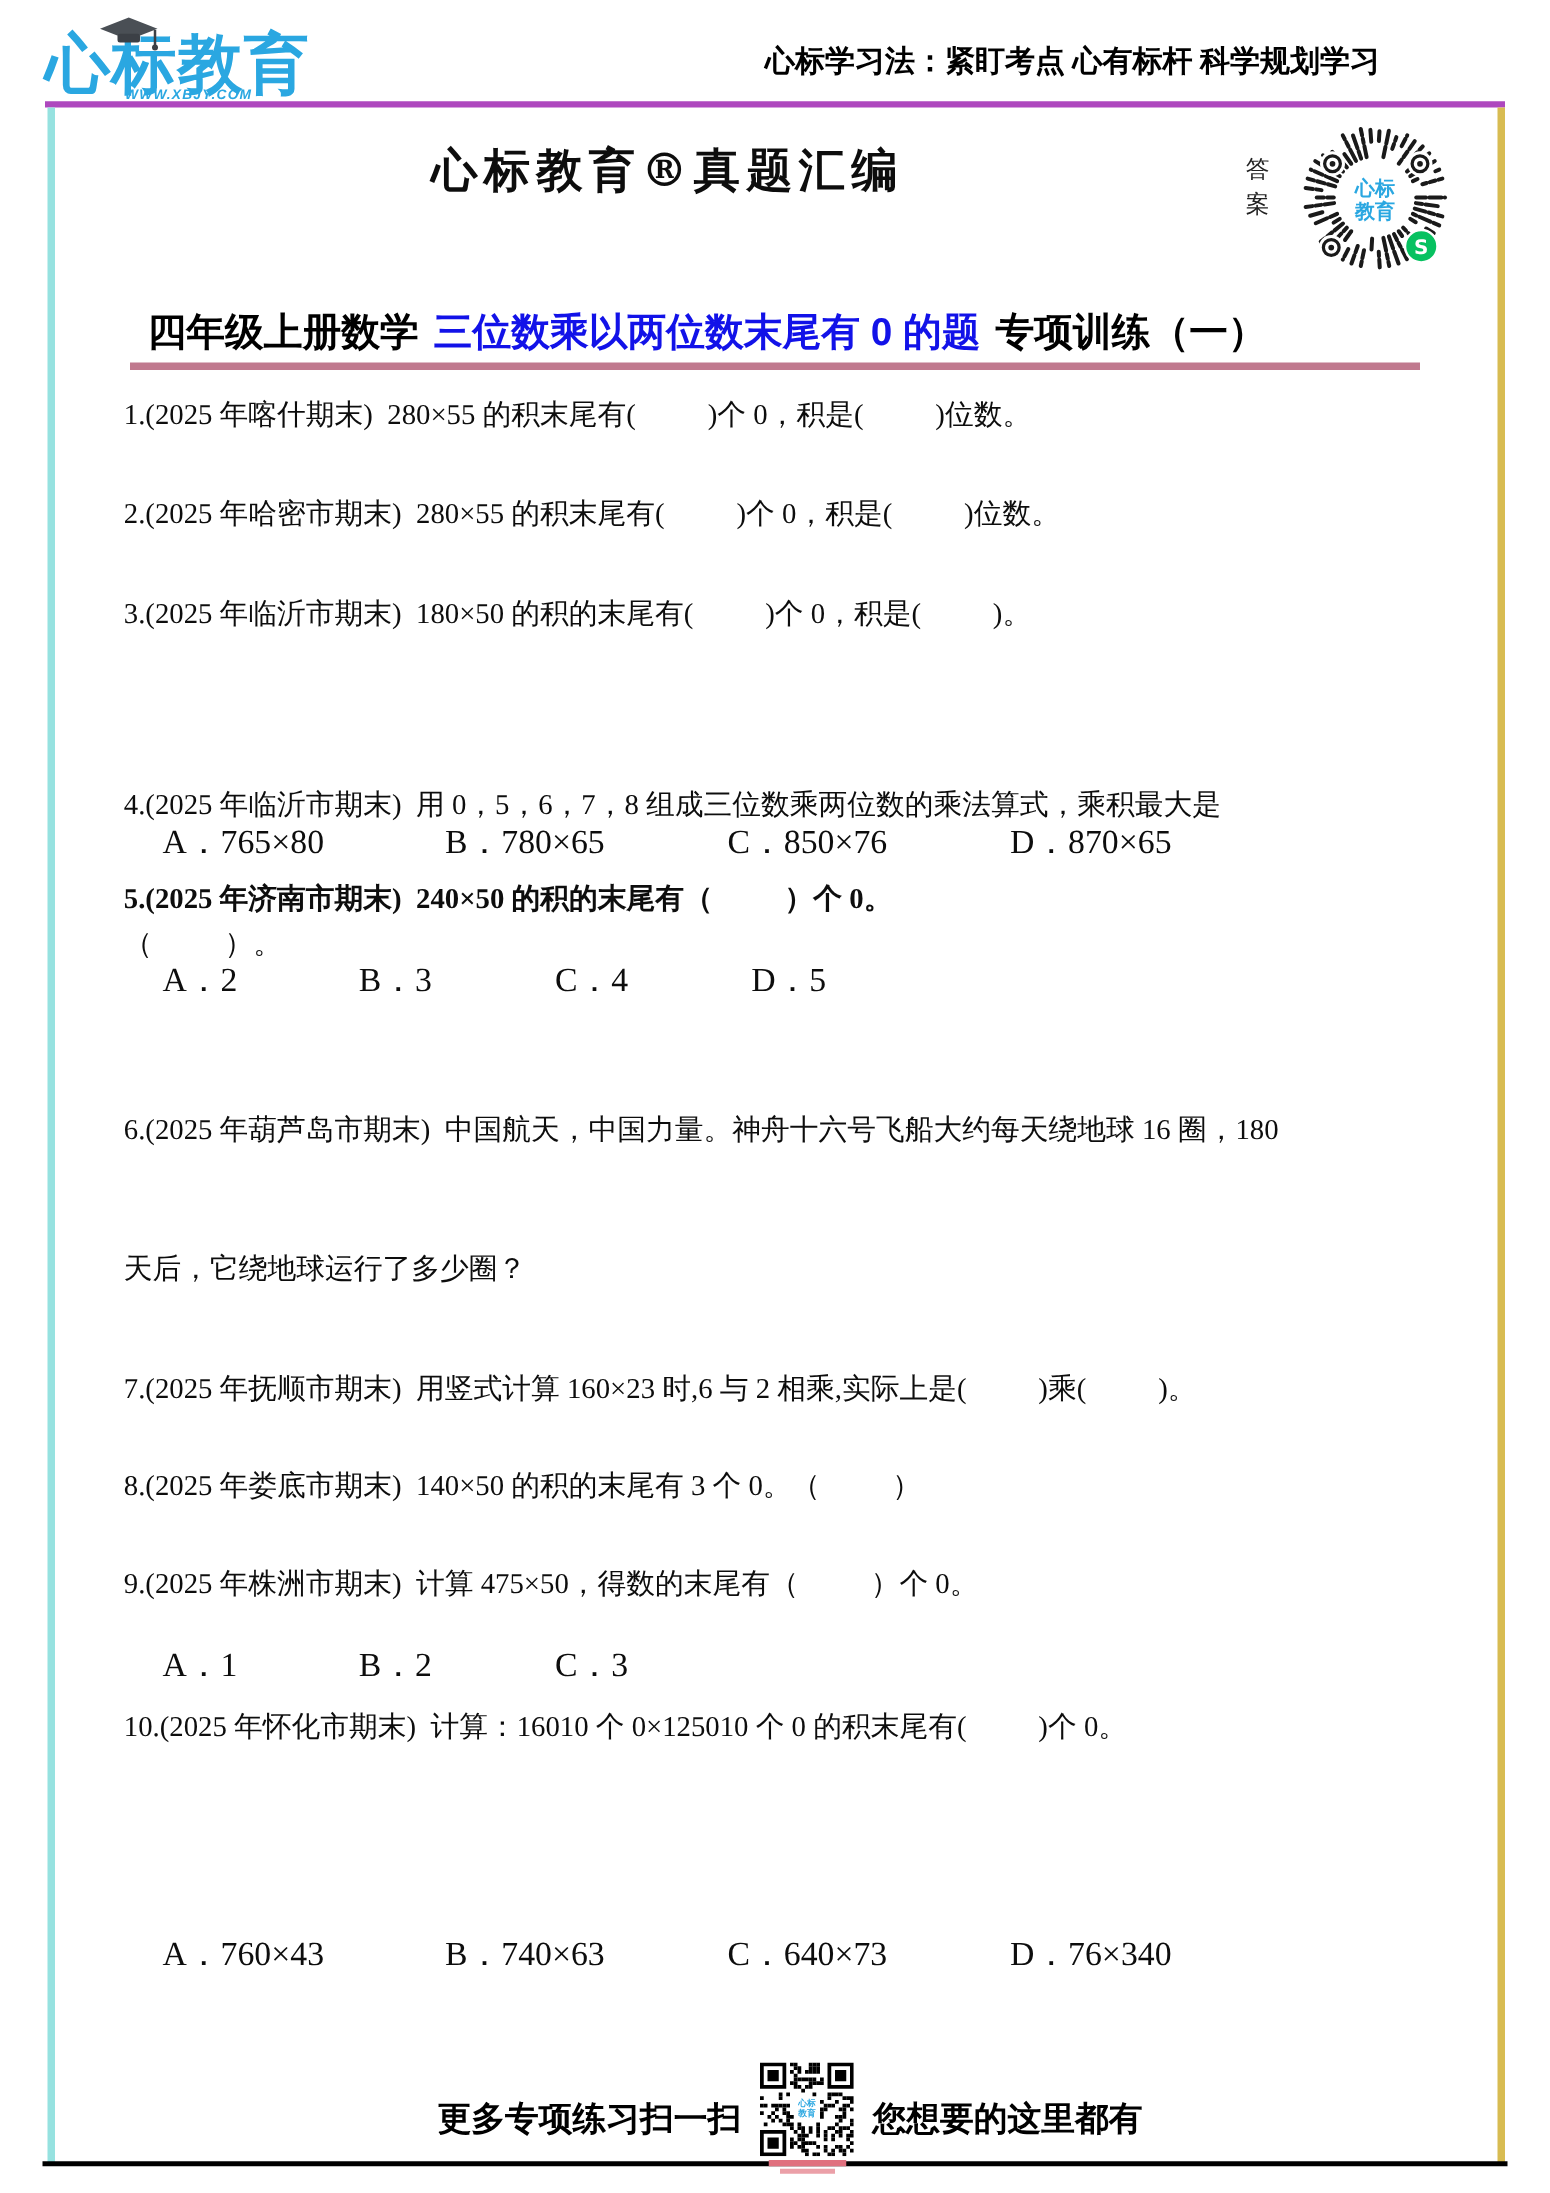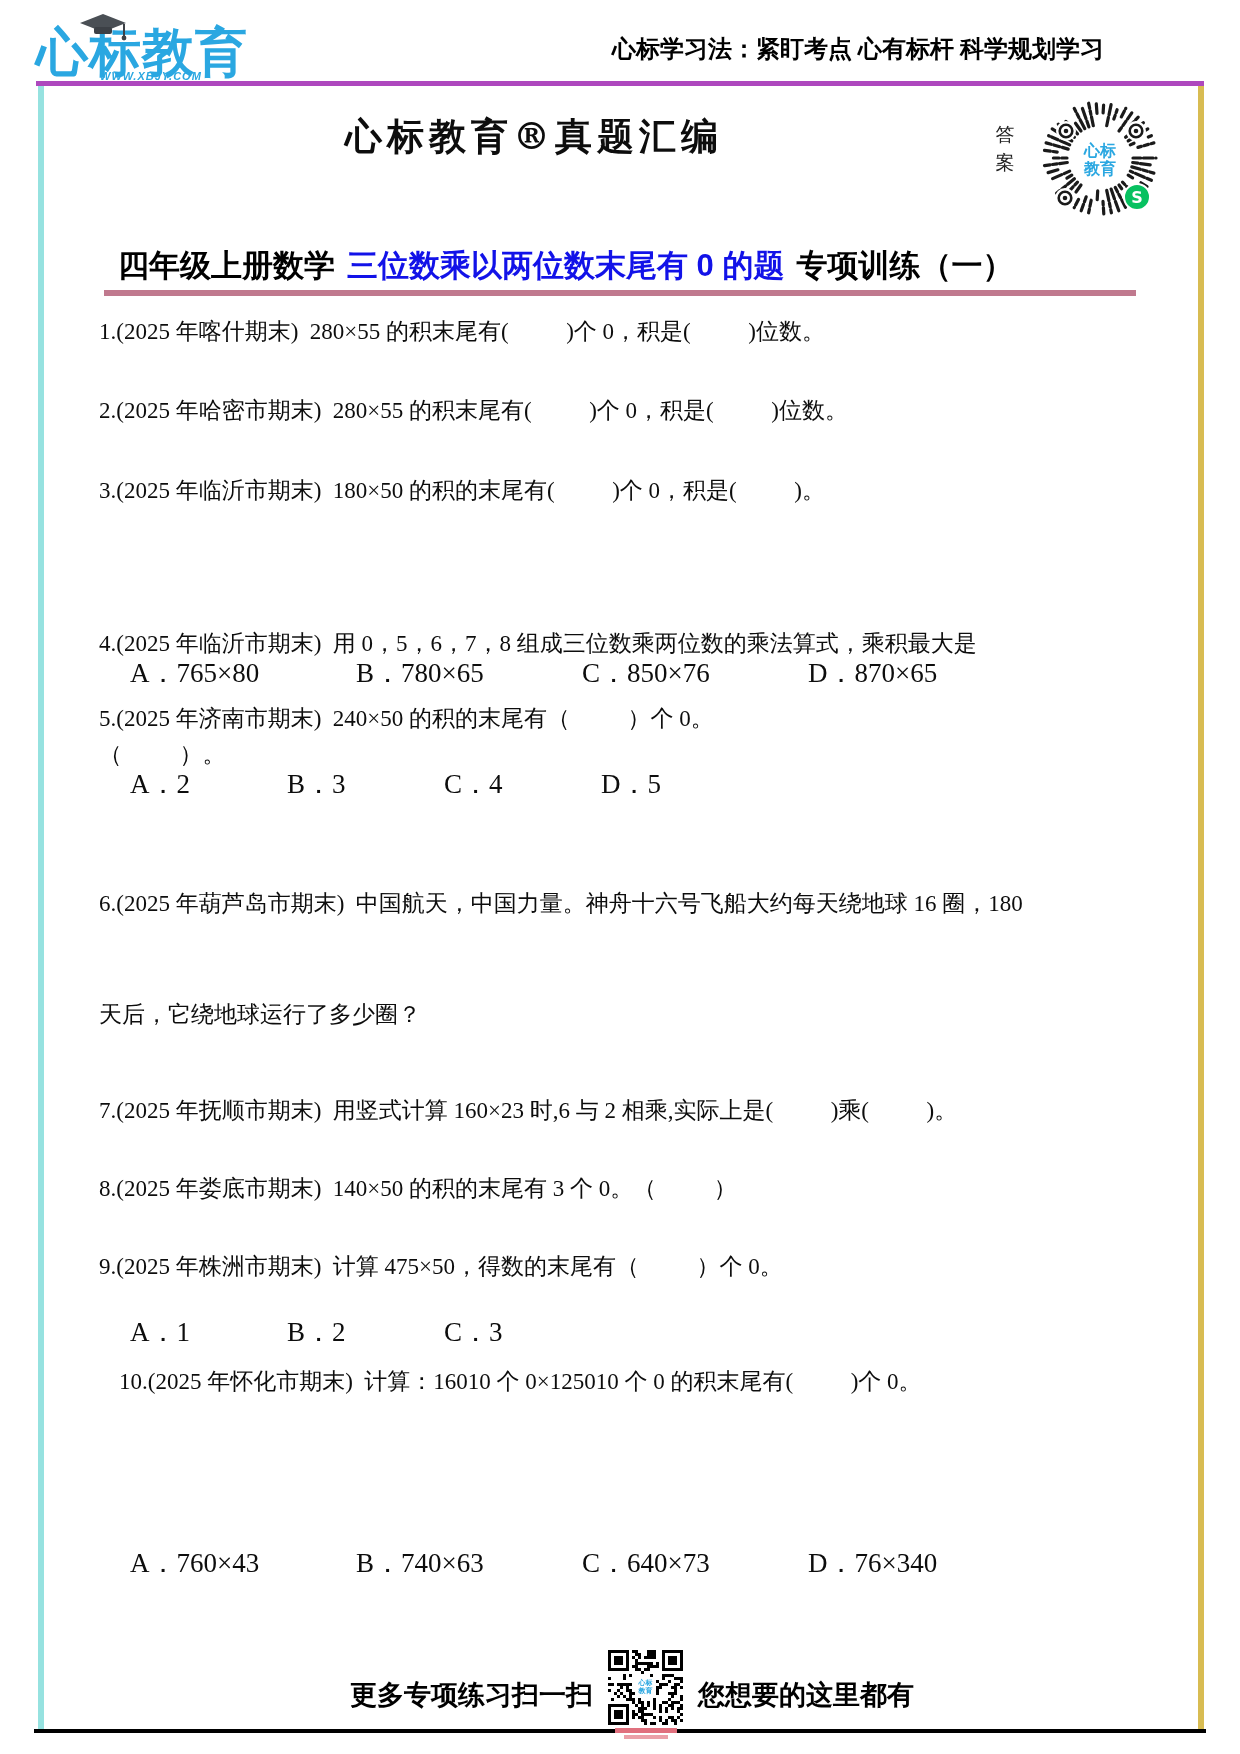--- a/index.html
+++ b/index.html
@@ -34,25 +34,25 @@
   
   .q{position:absolute;left:99px;width:1060px;font-size:23px;line-height:37px;
      white-space:pre-wrap;color:#0d0d0d;}
   .q .ln{display:block;}
   .opts{position:absolute;left:103px;font-size:27px;white-space:pre;}
   .opts span{display:inline-block;}
   .w226 span{width:226px;}
   .w157 span{width:157px;}
   .q1{top:313px;} .q2{top:392px;} .q3{top:472px;}
   .q4{top:551px;} .q4o{top:624px;}
-  .q5{top:700px;} .q5o{top:735px;}
+  .q5{top:700px;font-weight:bold;} .q5o{top:735px;}
   .q6{top:811px;}
   .q7{top:1092px;} .q8{top:1170px;}
   .q9{top:1248px;} .q9o{top:1283px;}
-  .q10{top:1363px;margin-left:20px;}
+  .q10{top:1363px;}
   .q11{top:1445px;} .q11o{top:1514px;}
 
   
   .footer-line{position:absolute;left:34px;top:1729px;width:1172px;height:4px;background:#000;}
   .footer{position:absolute;left:0;top:1650px;width:1240px;display:flex;justify-content:center;
           align-items:center;gap:14px;font-family:"Liberation Sans","DejaVu Sans",sans-serif;
           font-weight:bold;font-size:27px;color:#000;z-index:2;padding-left:12px;}
   .sq-qr-block{width:77px;display:flex;flex-direction:column;align-items:center;}
   .sq-qr{background:#fff;display:block;}
   .qr-cap-bar1{width:62px;height:5px;background:#e0707e;margin-top:3px;}

